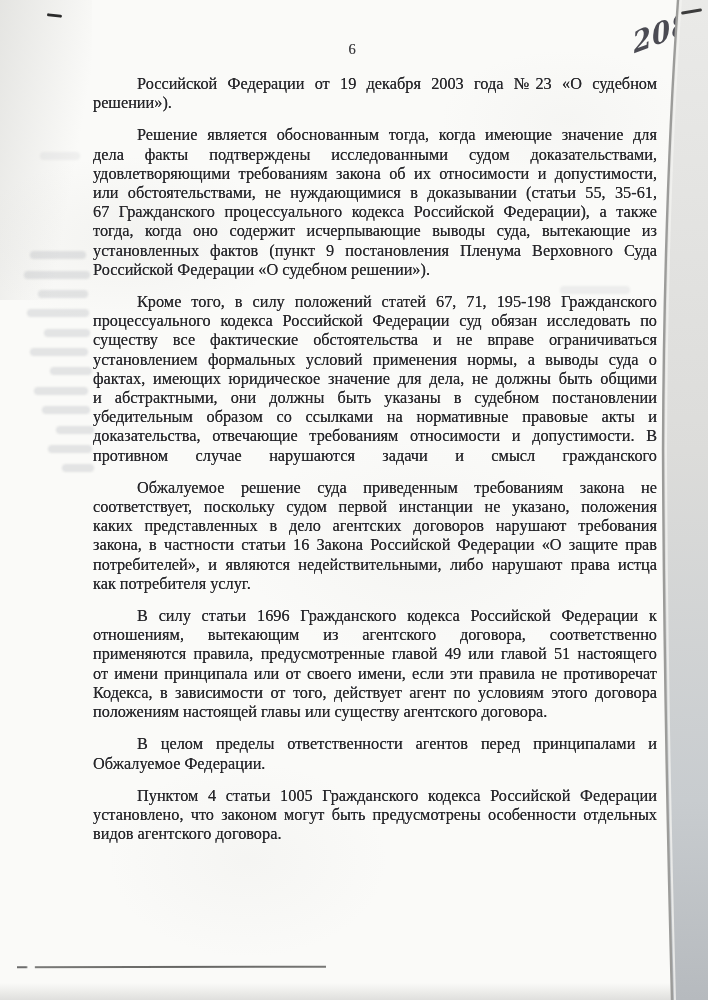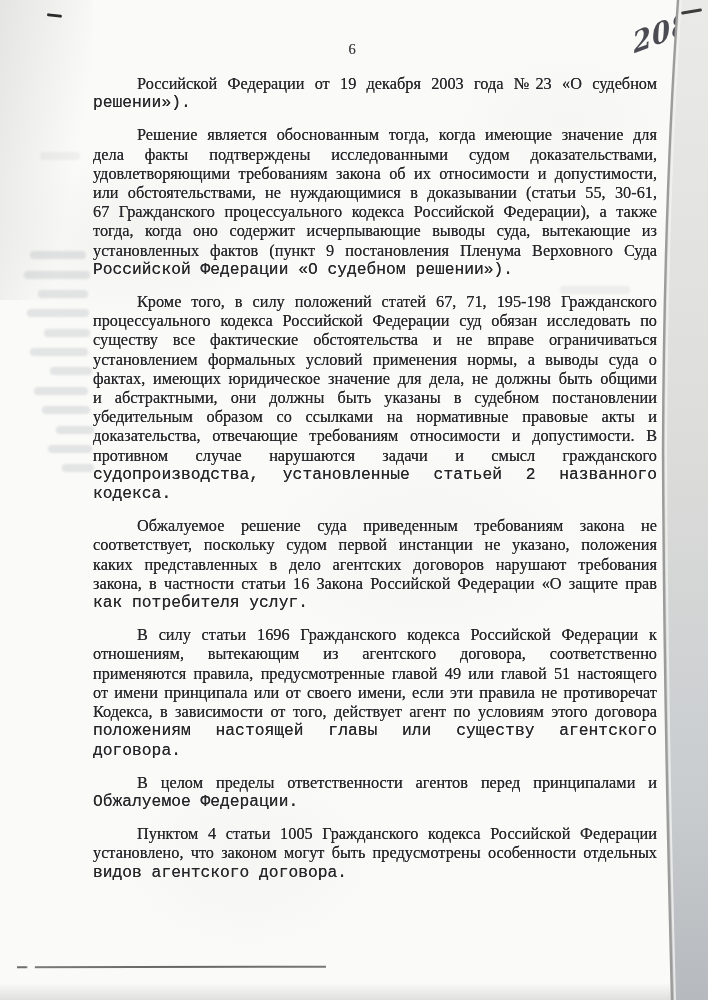--- a/index.html
+++ b/index.html
@@ -37,21 +37,21 @@
   }
 
   .text-block {
     position:absolute; left:93px; top:74px; width:564px; z-index:3;
     color:#26262a; font-size:16.3px; line-height:19.2px;
     text-shadow:0 0 0.55px rgba(38,38,42,0.85);
   }
   .para { margin:0 0 13px 0; }
   .line { text-align:justify; text-align-last:justify; }
   .line.first { text-indent:44px; }
-  .line.last  { text-align-last:left;font-family:Liberation Mono, monospace; }
+  .line.last  { text-align-last:left; }
 
   .handwritten {
     position:absolute; left:631px; top:16px; z-index:4;
     font-family:"DejaVu Serif", serif; font-style:italic; font-weight:600;
     font-size:28px; letter-spacing:1px; color:#33333d; opacity:0.88;
     transform:rotate(-21deg) skewX(-14deg);
   }
 
   .edge-svg { position:absolute; left:650px; top:0; z-index:5; }
 
@@ -101,43 +101,43 @@
 
   <main class="text-block">
       <div class="para">
         <div class="line first">Российской Федерации от 19 декабря 2003 года №23 «О судебном</div>
         <div class="line last">решении»).</div>
       </div>
       <div class="para">
         <div class="line first">Решение является обоснованным тогда, когда имеющие значение для</div>
         <div class="line">дела факты подтверждены исследованными судом доказательствами,</div>
         <div class="line">удовлетворяющими требованиям закона об их относимости и допустимости,</div>
-        <div class="line">или обстоятельствами, не нуждающимися в доказывании (статьи 55, 30-61,</div>
+        <div class="line">или обстоятельствами, не нуждающимися в доказывании (статьи 55, 35-61,</div>
         <div class="line">67 Гражданского процессуального кодекса Российской Федерации), а также</div>
         <div class="line">тогда, когда оно содержит исчерпывающие выводы суда, вытекающие из</div>
         <div class="line">установленных фактов (пункт 9 постановления Пленума Верховного Суда</div>
         <div class="line last">Российской Федерации «О судебном решении»).</div>
       </div>
       <div class="para">
         <div class="line first">Кроме того, в силу положений статей 67, 71, 195-198 Гражданского</div>
         <div class="line">процессуального кодекса Российской Федерации суд обязан исследовать по</div>
         <div class="line">существу все фактические обстоятельства и не вправе ограничиваться</div>
         <div class="line">установлением формальных условий применения нормы, а выводы суда о</div>
         <div class="line">фактах, имеющих юридическое значение для дела, не должны быть общими</div>
         <div class="line">и абстрактными, они должны быть указаны в судебном постановлении</div>
         <div class="line">убедительным образом со ссылками на нормативные правовые акты и</div>
         <div class="line">доказательства, отвечающие требованиям относимости и допустимости. В</div>
         <div class="line">противном случае нарушаются задачи и смысл гражданского</div>
-        <div class="line last">судопроизводства, установленные статьей 2 названного кодекса.</div>
       </div>
       <div class="para">
         <div class="line first">Обжалуемое решение суда приведенным требованиям закона не</div>
         <div class="line">соответствует, поскольку судом первой инстанции не указано, положения</div>
         <div class="line">каких представленных в дело агентских договоров нарушают требования</div>
         <div class="line">закона, в частности статьи 16 Закона Российской Федерации «О защите прав</div>
+        <div class="line">потребителей», и являются недействительными, либо нарушают права истца</div>
         <div class="line last">как потребителя услуг.</div>
       </div>
       <div class="para">
         <div class="line first">В силу статьи 1696 Гражданского кодекса Российской Федерации к</div>
         <div class="line">отношениям, вытекающим из агентского договора, соответственно</div>
         <div class="line">применяются правила, предусмотренные главой 49 или главой 51 настоящего</div>
         <div class="line">от имени принципала или от своего имени, если эти правила не противоречат</div>
         <div class="line">Кодекса, в зависимости от того, действует агент по условиям этого договора</div>
         <div class="line last">положениям настоящей главы или существу агентского договора.</div>
       </div>

